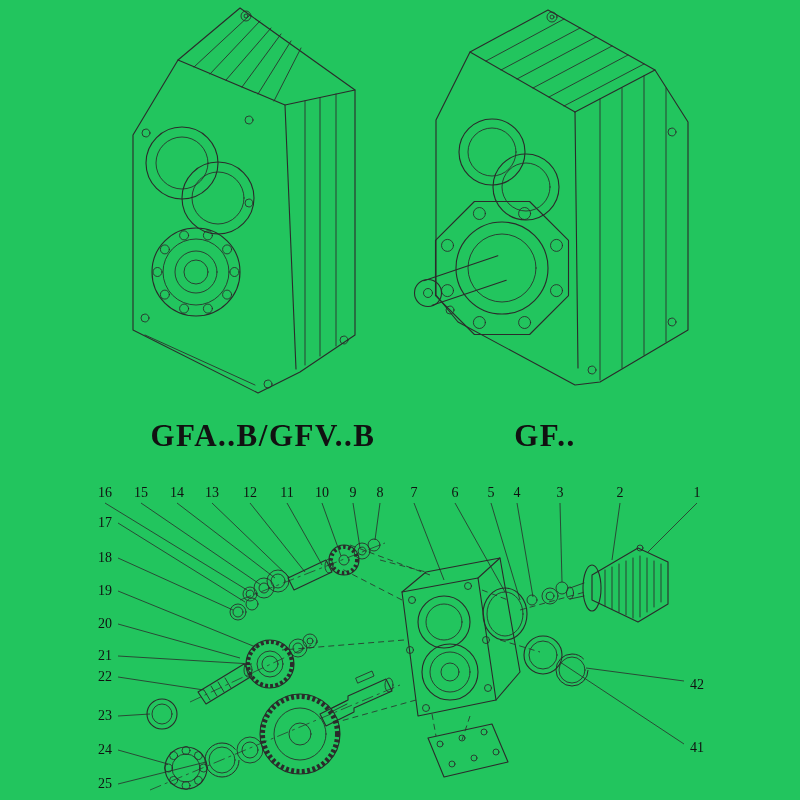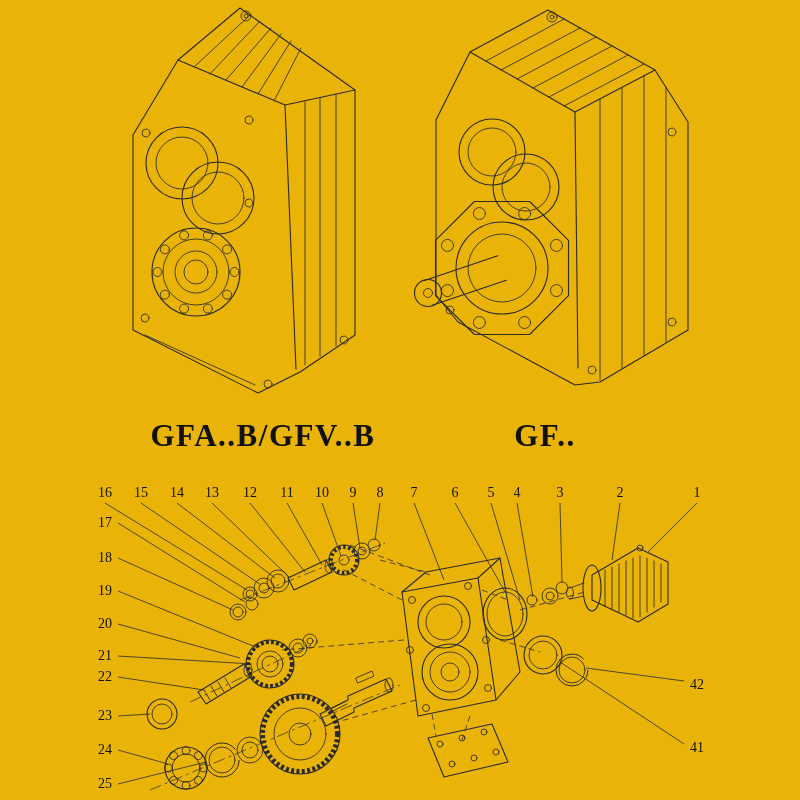--- a/index.html
+++ b/index.html
@@ -1,16 +1,16 @@
 <!DOCTYPE html>
 <html><head>
 <meta charset="utf-8">
 <style>
   html,body{margin:0;padding:0;background:#ffffff;}
-  .page{width:800px;height:800px;position:relative;background:#eab308;overflow:hidden;
+  .page{width:800px;height:800px;position:relative;background:#22c55e;overflow:hidden;
         font-family:"Liberation Serif",serif;}
   svg{display:block;}
   .ln{fill:none;stroke:#2b2b2b;stroke-width:1.1;stroke-linejoin:round;stroke-linecap:round;}
   .thin{fill:none;stroke:#2b2b2b;stroke-width:0.85;stroke-linejoin:round;stroke-linecap:round;}
   .dash{fill:none;stroke:#2b2b2b;stroke-width:0.8;stroke-dasharray:6 4;}
   .axis{fill:none;stroke:#2b2b2b;stroke-width:0.7;stroke-dasharray:12 4 3 4;}
   .lead{fill:none;stroke:#2b2b2b;stroke-width:0.8;}
   .teeth{fill:none;stroke:#2b2b2b;}
   .callout{font-family:"Liberation Serif",serif;font-size:14px;fill:#111111;text-anchor:middle;}
   .caption{font-family:"Liberation Serif",serif;font-weight:bold;font-size:31px;

